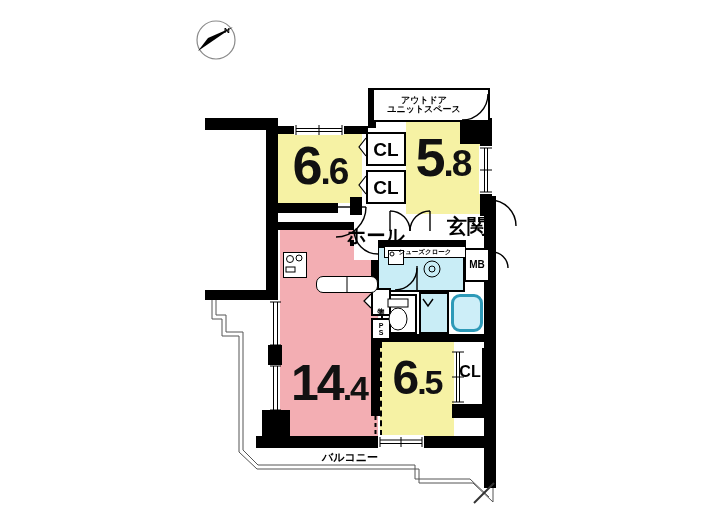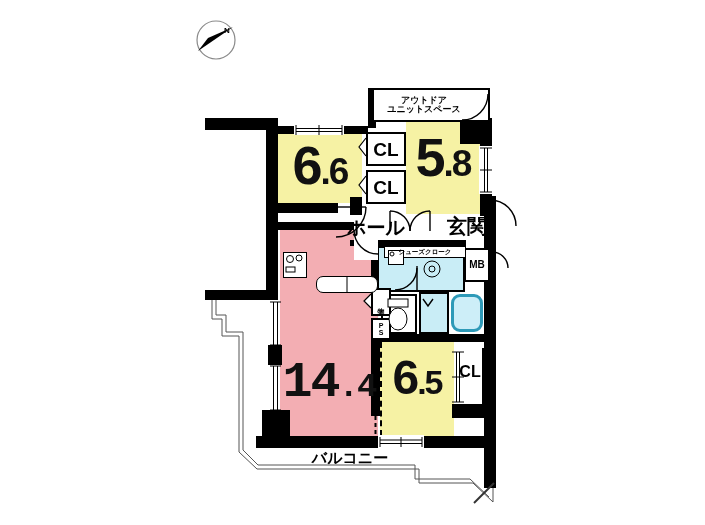--- a/index.html
+++ b/index.html
@@ -139,30 +139,30 @@
   <div class="num" style="left:278px;top:134px;width:84px;height:69px;">
     <span class="ni">6</span>
       <span class="nd">.6</span>
   </div>
   <div class="num" style="left:406px;top:126px;width:74px;height:80px;">
     <span class="ni">5</span>
       <span class="nd">.8</span>
   </div>
   <div class="lbl" style="left:366px;top:134px;width:40px;height:30px;font-size:19px;">CL</div>
   <div class="lbl" style="left:366px;top:172px;width:40px;height:30px;font-size:19px;">CL</div>
-  <div class="lbl" style="left:340px;top:216px;width:72px;height:22px;font-size:19px;">ホール</div>
+  <div class="lbl" style="left:340px;top:224px;width:72px;height:22px;font-size:19px;">ホール</div>
   <div class="lbl" style="left:442px;top:214px;width:50px;height:24px;font-size:20px;">玄関</div>
   <div class="lbl" style="left:384px;top:246px;width:82px;height:12px;font-size:6.5px;">シューズクローク</div>
   <div class="lbl" style="left:464px;top:248px;width:26px;height:34px;font-size:10px;">MB</div>
   <div class="lbl vtext" style="left:373px;top:290px;width:16px;height:24px;">物入</div>
   <div class="lbl vtext" style="left:373px;top:320px;width:16px;height:18px;">PS</div>
-  <div class="num" style="left:280px;top:354px;width:98px;height:54px;font-family:Liberation Mono, monospace;">
+  <div class="num" style="left:280px;top:354px;width:98px;height:54px;">
     <span class="ni" style="font-size:50px;">14</span>
       <span class="nd" style="font-size:34px;">.4</span>
   </div>
   <div class="num" style="left:380px;top:350px;width:74px;height:76px;">
     <span class="ni" style="font-size:48px;">6</span>
       <span class="nd" style="font-size:34px;">.5</span>
   </div>
   <div class="lbl" style="left:456px;top:362px;width:28px;height:20px;font-size:16px;">CL</div>
-  <div class="lbl" style="left:300px;top:449px;width:100px;height:16px;font-size:15px;">バルコニー</div>
+  <div class="lbl" style="left:300px;top:449px;width:100px;height:16px;font-size:11px;">バルコニー</div>
 
 </div>
 
 </body></html>

